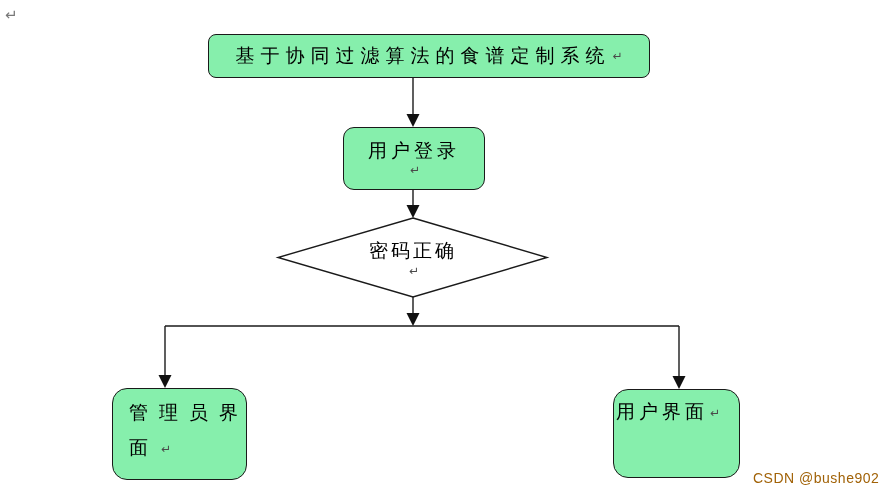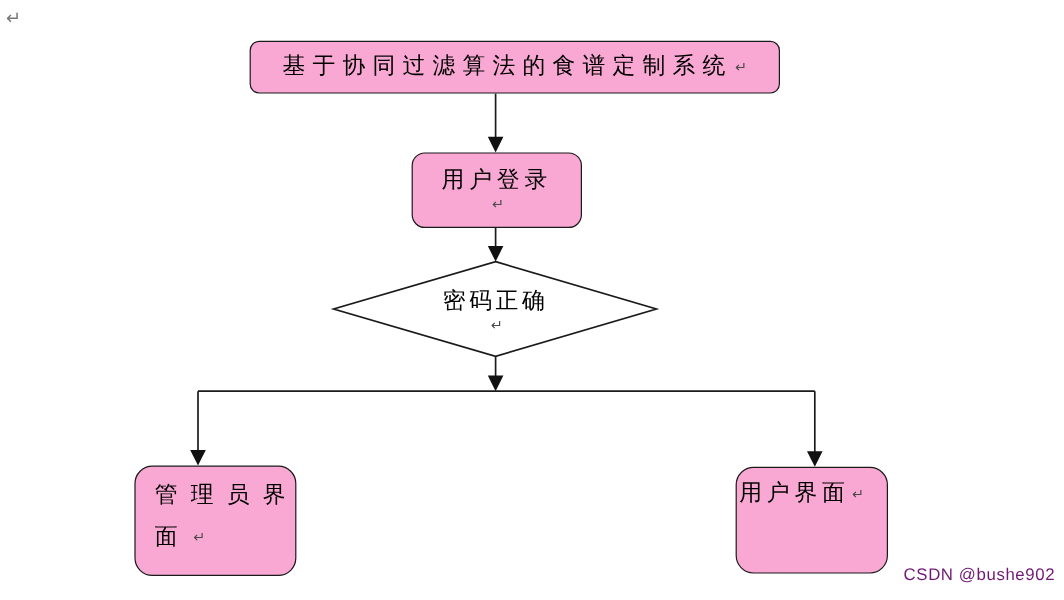--- a/index.html
+++ b/index.html
@@ -16,21 +16,21 @@
     position: absolute;
     left: 0; top: 0;
     width: 887px; height: 500px;
   }
   .connectors line { stroke: #1a1a1a; stroke-width: 1.4; }
   .connectors polygon.arrowhead { fill: #111111; stroke: none; }
   .connectors polygon.diamond { fill: #ffffff; stroke: #1a1a1a; stroke-width: 1.4; }
   .node {
     position: absolute;
     box-sizing: border-box;
-    background: #f9a8d4;
+    background: #86efac;
     border: 1.4px solid #1a1a1a;
     font-size: 19px;
     line-height: 1.2;
     white-space: nowrap;
   }
   .node-title {
     left: 208px; top: 34px; width: 442px; height: 44px;
     border-radius: 8px;
     display: flex; align-items: center; justify-content: center;
     letter-spacing: 6px;
@@ -78,21 +78,21 @@
     left: 5px; top: 6px;
     font-family: "DejaVu Sans", sans-serif;
     font-size: 15px;
     color: #787878;
   }
   .watermark {
     position: absolute;
     left: 753px; top: 470px;
     font-family: "Liberation Sans", "DejaVu Sans", sans-serif;
     font-size: 14px;
-    color: #701a75;
+    color: #a16207;
     letter-spacing: 0.5px;
     white-space: nowrap;
   }
 </style>
 </head>
 <body>
 
 <div class="canvas">
 
   <span class="page-ret">↵</span>

